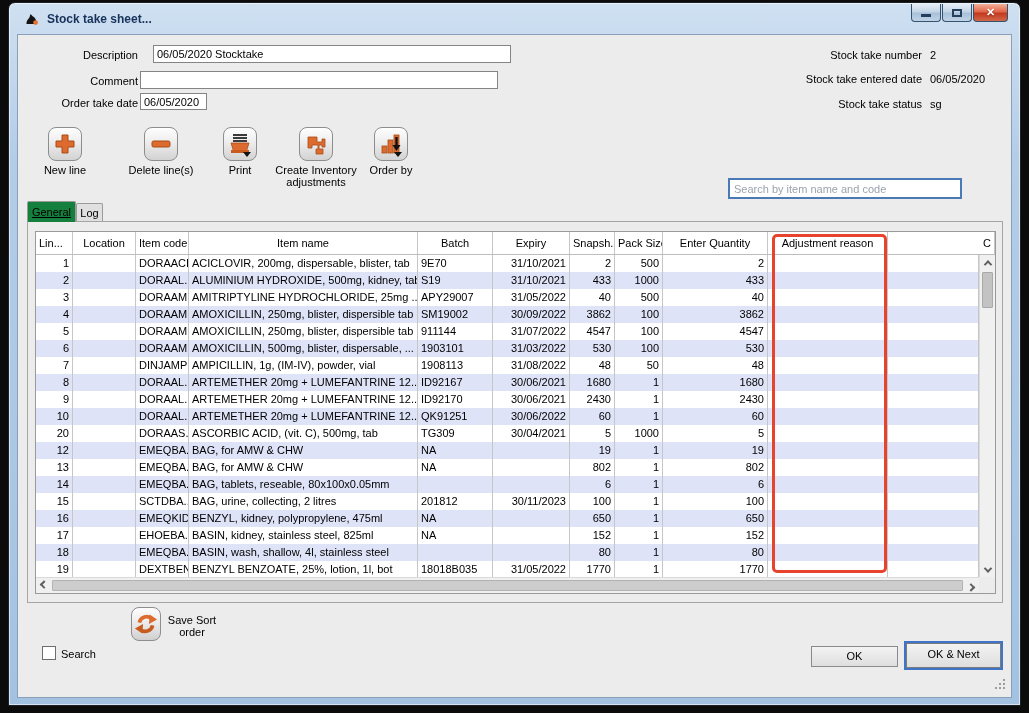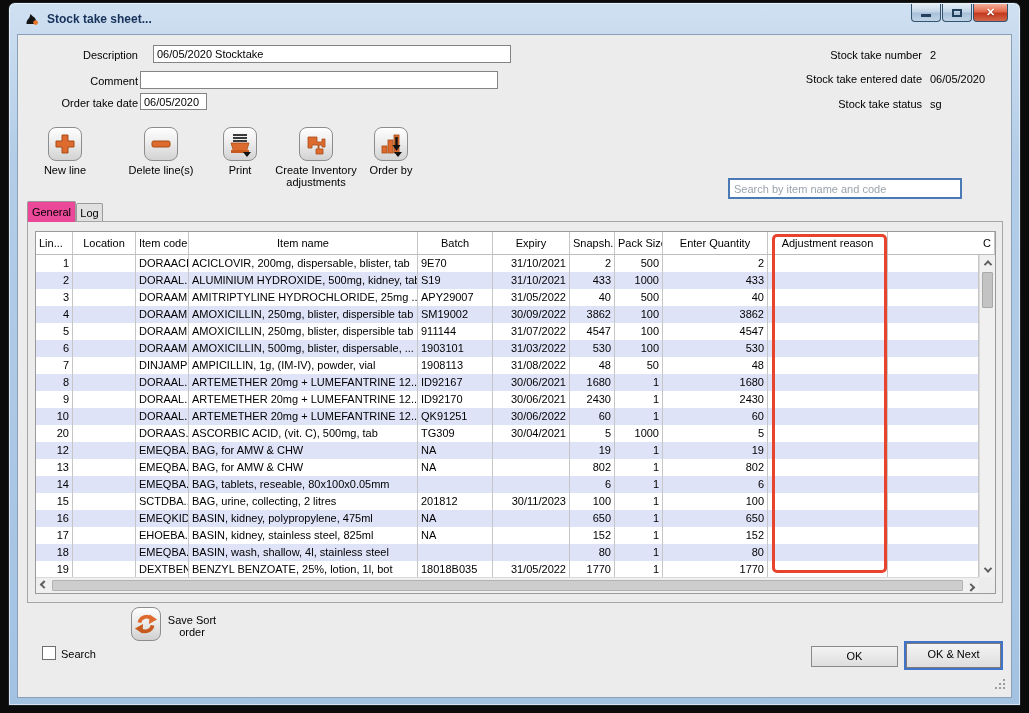--- a/index.html
+++ b/index.html
@@ -47,21 +47,21 @@
   .tb-label { font-size:11px; color:#000; margin-top:3px; text-align:center; line-height:12px; }
 
   .search-input { position:absolute; left:710px; top:143px; width:234px; height:21px;
     border:2px solid #4a7ab5; background:#fff; font-size:11px; font-family:"Liberation Sans",sans-serif;
     padding:0 4px; }
   .search-input::placeholder { color:#9aa3ad; opacity:1; }
 
   
   .tab { position:absolute; font-size:11px; text-align:center; border:1px solid #9b9b9b;
     border-bottom:none; border-radius:2px 2px 0 0; }
-  .tab.active { left:9px; top:166px; width:49px; height:21px; line-height:21px; background:#ec4899; z-index:3; }
+  .tab.active { left:9px; top:166px; width:49px; height:21px; line-height:21px; background:#15803d; z-index:3;text-decoration:underline; }
   .tab.inactive { left:58px; top:168px; width:27px; height:19px; line-height:19px; background:#e0e0e0; z-index:1; }
   .panel { position:absolute; left:9px; top:186px; width:976px; height:382px;
     border:1px solid #a5a5a5; background:#ececec; z-index:2; }
 
   
   .table-wrap { position:absolute; left:17px; top:196px; width:961px; height:363px;
     border:1px solid #9a9a9a; background:#fff; z-index:4; }
   .grid-header { position:absolute; left:0; top:0; right:0; height:23px; display:flex;
     background:#fff; border-bottom:1px solid #bdbdbd; }
   .hcell { height:22px; line-height:22px; font-size:11px; color:#000; border-right:1px solid #c6c6c6;
@@ -420,21 +420,21 @@
               <div class="tcell" style="width: 45px; text-align: right;">100</div>
               <div class="tcell" style="width: 48px; text-align: right;">1</div>
               <div class="tcell" style="width: 105px; text-align: right;">100</div>
               <div class="tcell" style="width: 120px; text-align: left;"></div>
               <div class="tcell" style="width: 91px; text-align: left;"></div>
             </div>
             <div class="trow alt">
               <div class="tcell" style="width: 37px; text-align: right;">16</div>
               <div class="tcell" style="width: 63px; text-align: left;"></div>
               <div class="tcell" style="width: 53px; text-align: left;">EMEQKID...</div>
-              <div class="tcell" style="width: 229px; text-align: left;">BASIN, kidney, polypropylene, 475ml</div>
+              <div class="tcell" style="width: 229px; text-align: left;">BENZYL, kidney, polypropylene, 475ml</div>
               <div class="tcell" style="width: 75px; text-align: left;">NA</div>
               <div class="tcell" style="width: 77px; text-align: right;"></div>
               <div class="tcell" style="width: 45px; text-align: right;">650</div>
               <div class="tcell" style="width: 48px; text-align: right;">1</div>
               <div class="tcell" style="width: 105px; text-align: right;">650</div>
               <div class="tcell" style="width: 120px; text-align: left;"></div>
               <div class="tcell" style="width: 91px; text-align: left;"></div>
             </div>
             <div class="trow">
               <div class="tcell" style="width: 37px; text-align: right;">17</div>

